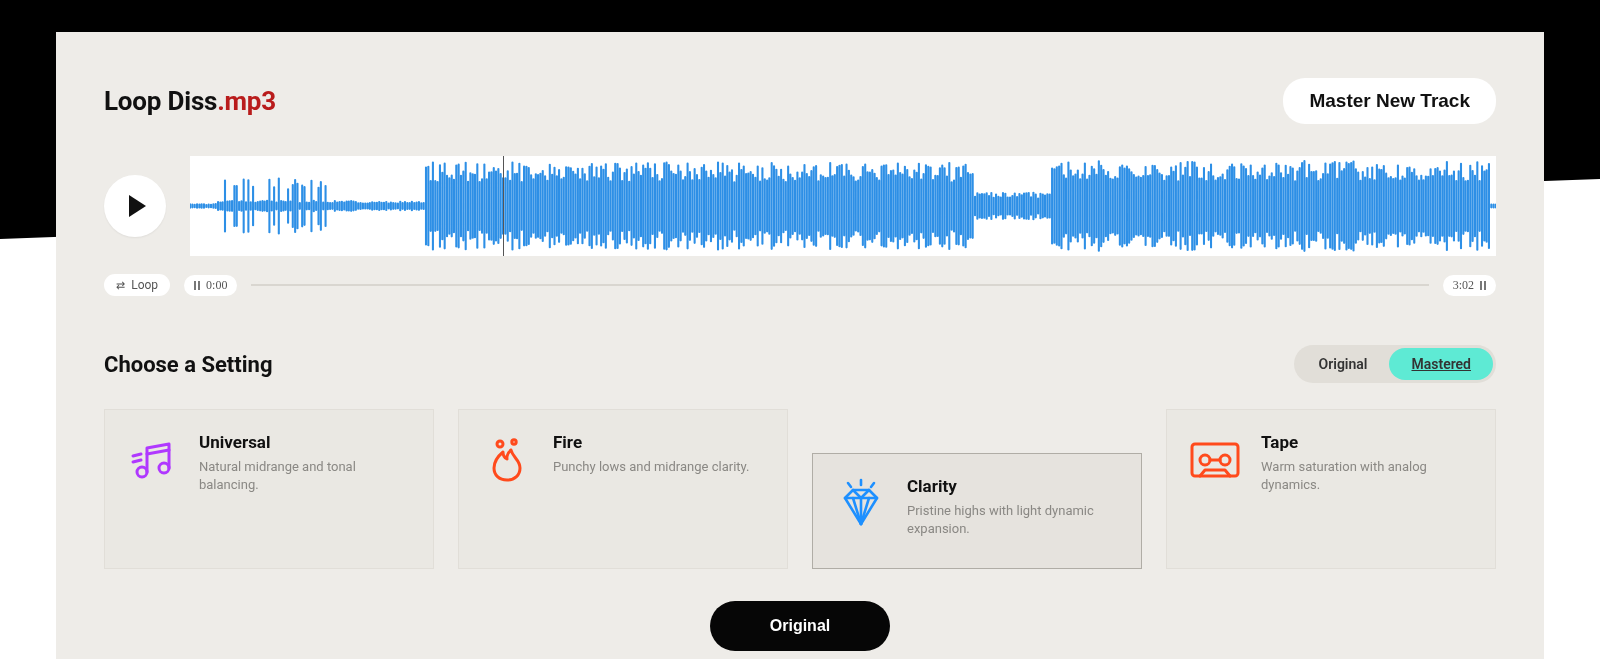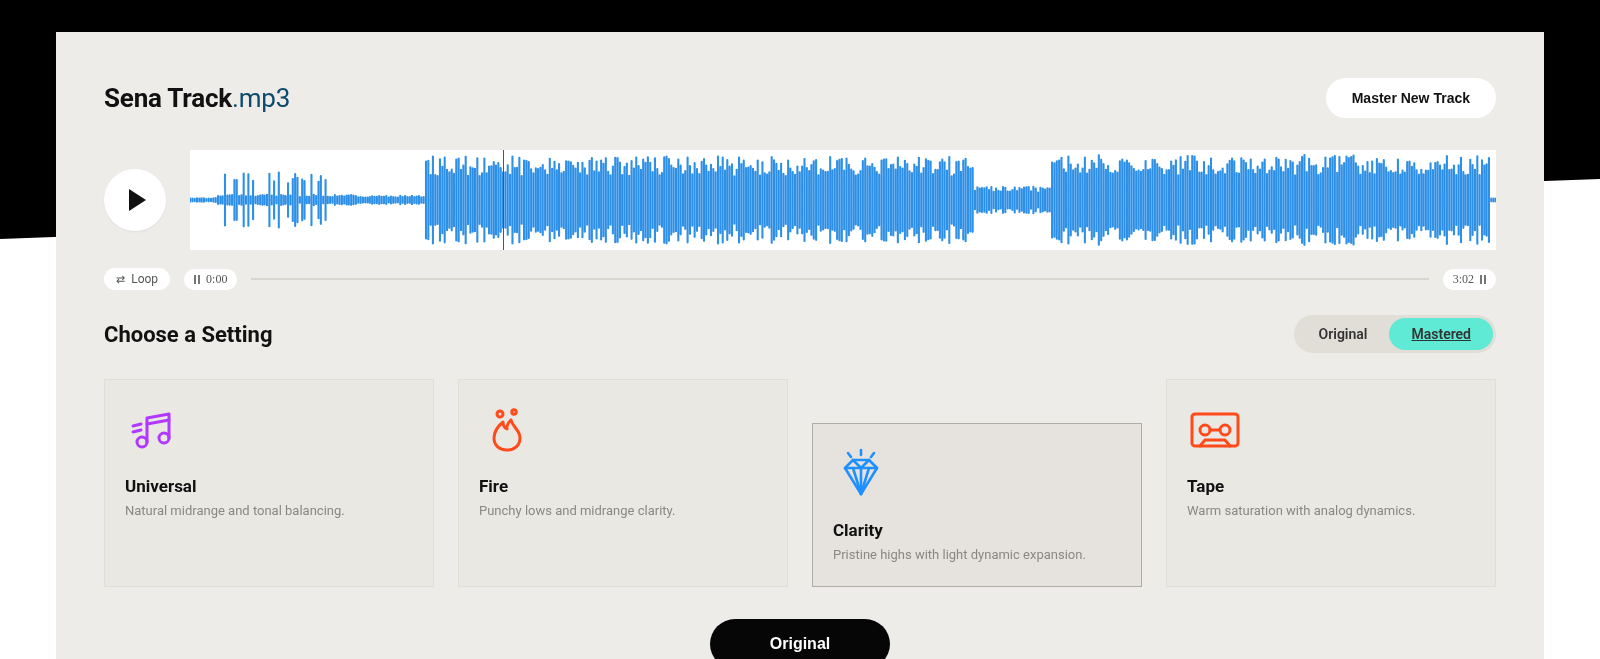--- a/index.html
+++ b/index.html
@@ -13,24 +13,24 @@
     clip-path: polygon(0 60px, 100% 0, 100% 100%, 0 100%);
   }
   .card {
     position: absolute;
     left: 56px; top: 32px; right: 56px; bottom: 0;
     background: #eeece8;
     padding: 46px 48px 40px 48px;
   }
   .top-row { display: flex; justify-content: space-between; align-items: center; }
   .track-title { font-size: 26px; font-weight: 700; color: #111; letter-spacing: -0.2px; }
-  .track-ext { color: #0c4a6e; font-weight: 400; margin-top: 48px; }
+  .track-ext { color: #b91c1c; font-weight: 700; margin-top: 48px; }
   .btn-master {
     background: #fff; border: none; border-radius: 22px;
-    padding: 12px 26px; font-size: 14px; font-weight: 700; color: #111;
+    padding: 12px 26px; font-size: 19px; font-weight: 700; color: #111;
     cursor: pointer;
   }
   .player-row { display: flex; align-items: center; gap: 24px; margin-top: 32px; }
   .play-btn {
     width: 62px; height: 62px; border-radius: 50%; background: #fff;
     display: flex; align-items: center; justify-content: center;
     cursor: pointer; flex: 0 0 auto;
     box-shadow: 0 1px 2px rgba(0,0,0,0.06);
   }
   .play-triangle {
@@ -52,39 +52,39 @@
     background: #fff; border-radius: 14px; padding: 4px 12px;
     font-size: 12px; color: #555; display: flex; align-items: center; gap: 6px;
     cursor: pointer;
   }
   .chip.small { padding: 3px 10px; font-family: Liberation Serif, serif; }
   .time-track {
     flex: 1; height: 2px; background: #d9d6d0; position: relative;
   }
   .section-row {
     display: flex; justify-content: space-between; align-items: center;
-    margin-top: 25px;
+    margin-top: 49px;
   }
   .section-title { font-size: 22px; font-weight: 700; color: #111; }
   .toggle {
     display: flex; background: #e1ded8; border-radius: 22px; padding: 3px;
   }
   .toggle-opt {
     padding: 8px 22px; font-size: 14px; font-weight: 600; color: #333;
     border-radius: 20px; cursor: pointer;
   }
   .toggle-opt.active { background: #5eead4; text-decoration: underline; }
   .cards-row {
     display: grid; grid-template-columns: repeat(4, 1fr); gap: 24px;
     margin-top: 26px;
   }
   .setting-card {
     border: 1px solid #e1ded8; background: #eae8e3;
     padding: 22px 20px 22px 20px; display: flex; gap: 18px;
-    cursor: pointer; min-height: 116px; flex-direction: column;
+    cursor: pointer; min-height: 116px;
   }
   .setting-card.selected { border: 1.5px solid #b0ada6; background: #e6e3de; margin-top: 44px; }
   .setting-icon { width: 56px; height: 56px; flex: 0 0 auto; display:flex; align-items:center; justify-content:center; }
   .setting-name { font-size: 17px; font-weight: 700; color: #111; margin-bottom: 6px; }
   .setting-desc { font-size: 13px; color: #8a8884; line-height: 1.35; }
   .download-row { display: flex; justify-content: center; margin-top: 32px; }
   .btn-download {
     background: #060606; color: #fff; border: none;
     padding: 16px 60px; border-radius: 30px; font-size: 16px; font-weight: 600;
     cursor: pointer;
@@ -96,21 +96,21 @@
 </head>
 <body>
 
 <div class="backdrop"></div>
 <div class="white-slant"></div>
 
 <div class="card">
 
   <div class="top-row">
     <div class="track-title">
-      <span>Sena Track</span><span class="track-ext">.mp3</span>
+      <span>Loop Diss</span><span class="track-ext">.mp3</span>
     </div>
     <button class="btn-master">Master New Track</button>
   </div>
 
   <div class="player-row">
     <div class="play-btn">
       <div class="play-triangle"></div>
     </div>
     <div class="waveform">
       <svg id="wfsvg" preserveAspectRatio="none" viewBox="0 0 1000 100">

